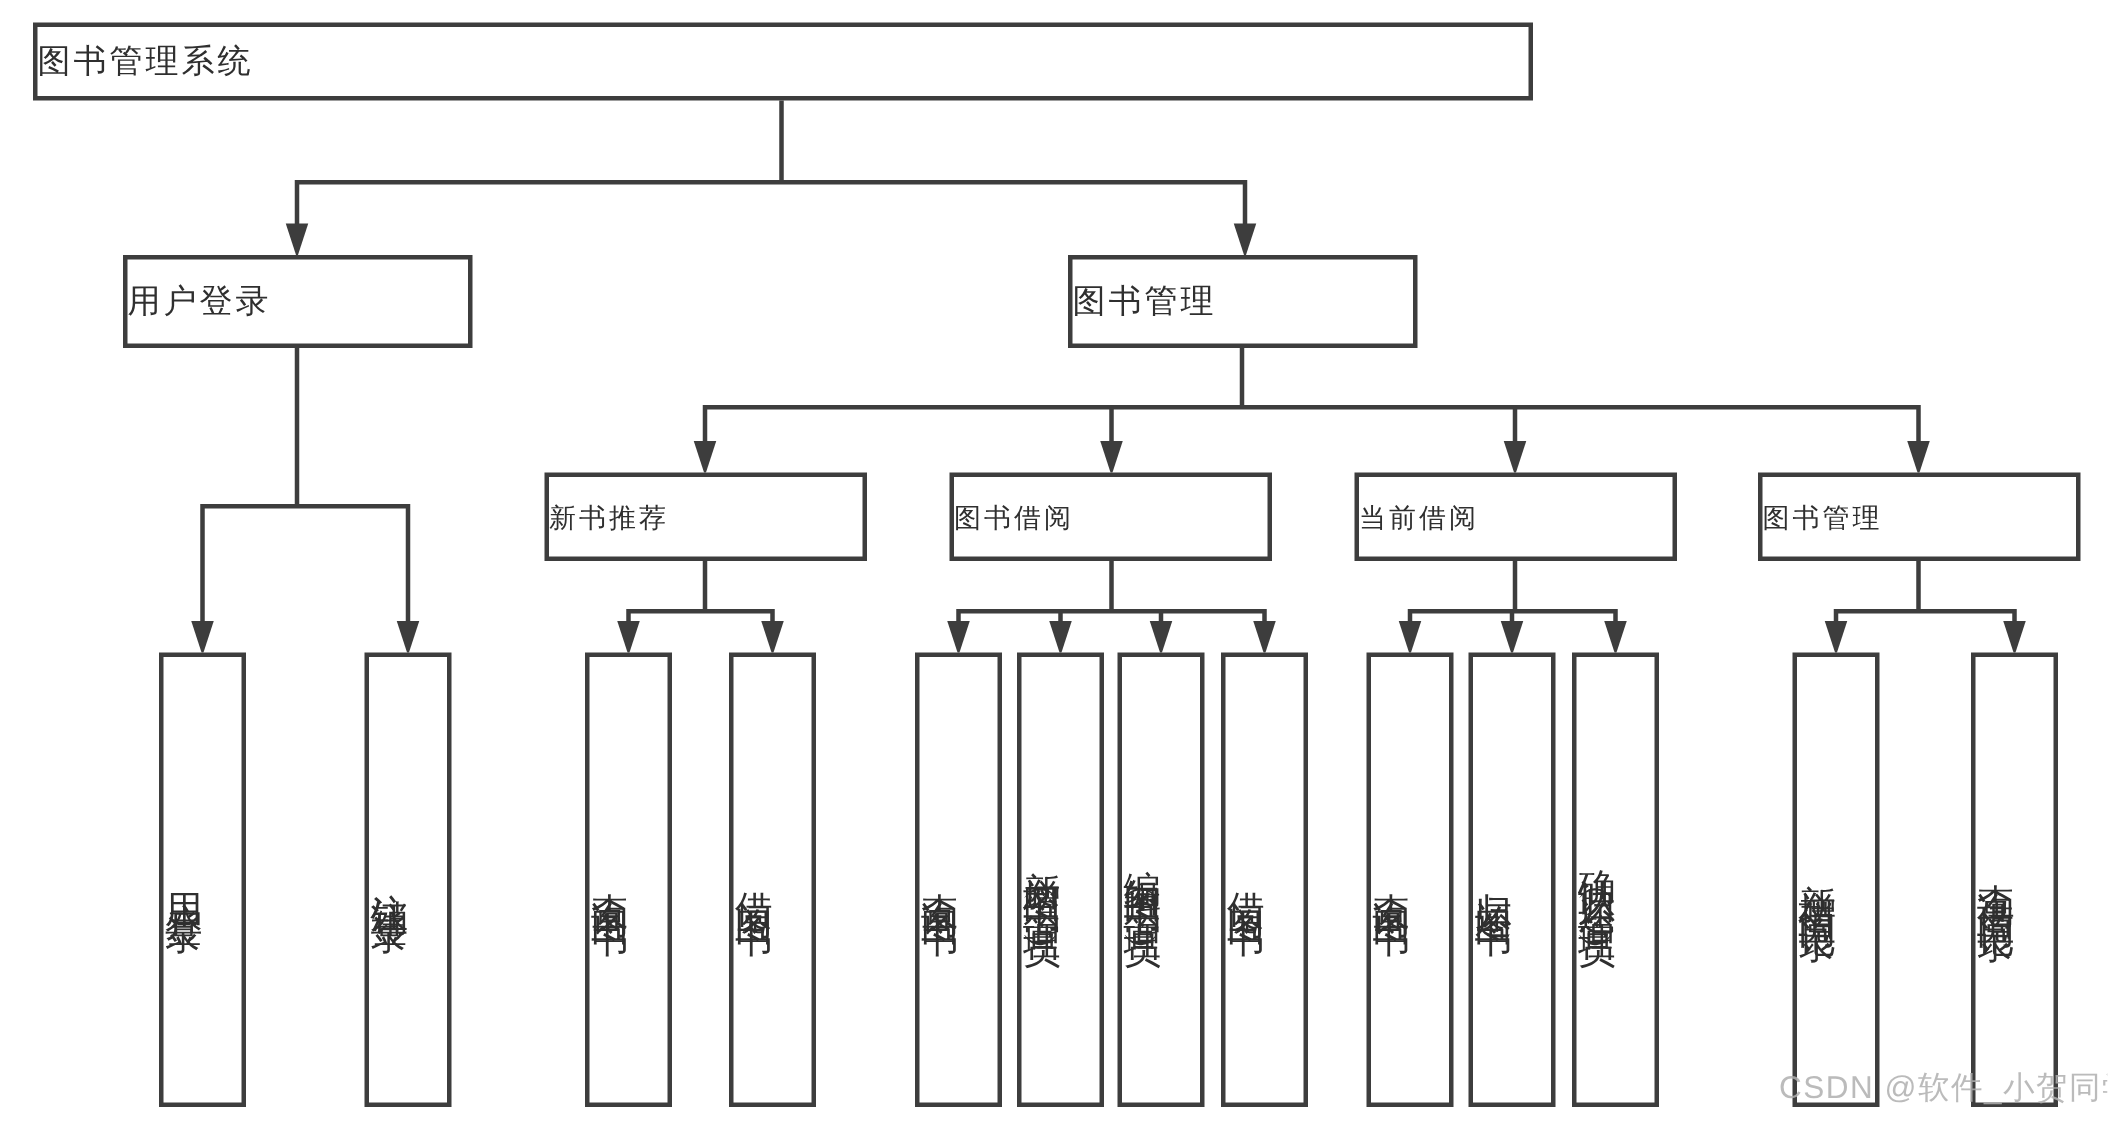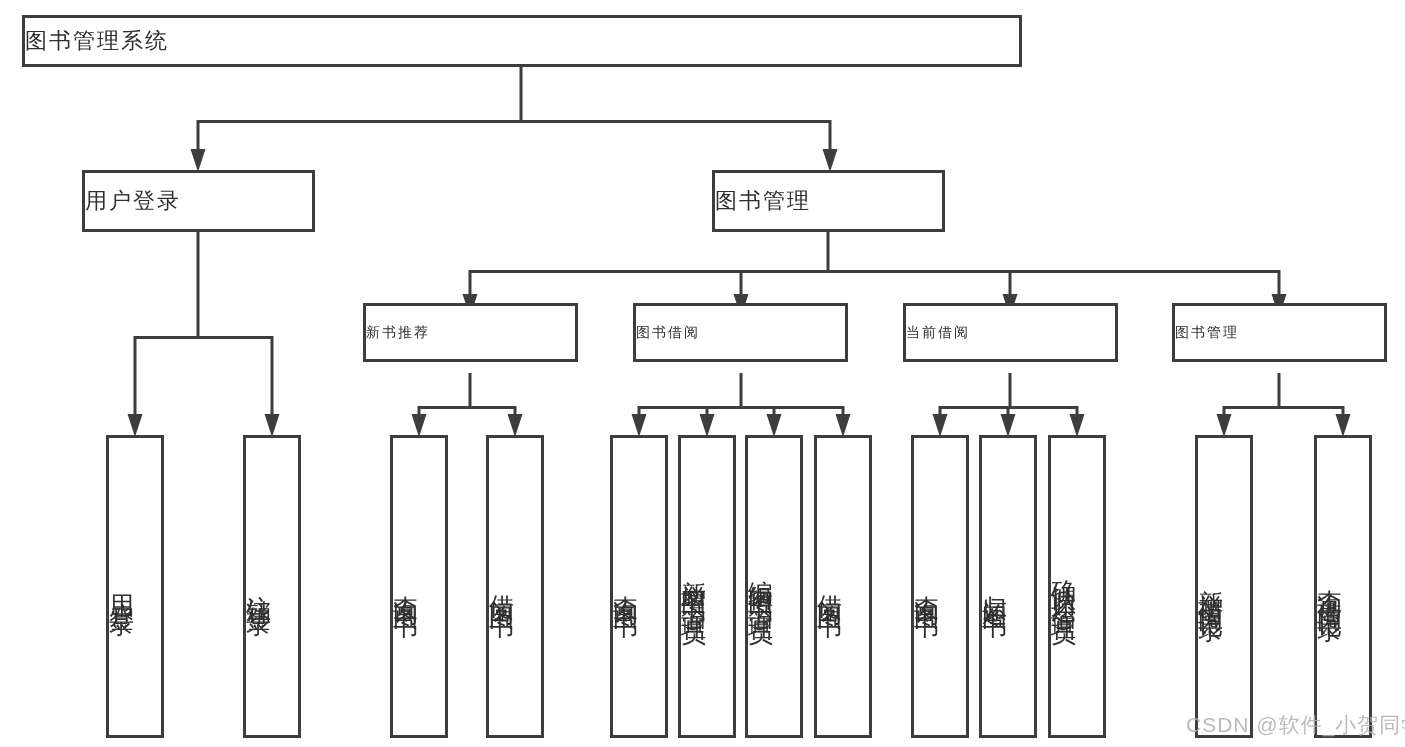--- a/index.html
+++ b/index.html
@@ -19,21 +19,21 @@
     background: #ffffff;
     display: flex;
     align-items: center;
     justify-content: flex-start;
     z-index: 2;
     color: #2f2f2f;
   }
   .node-h { font-size: 22px; letter-spacing: 2px; }
   .node-root { left: 22px; top: 15px; width: 1000px; height: 52px; }
   .node-l2 { top: 170px; width: 233px; height: 62px; }
-  .node-l3 { top: 303px; width: 215px; height: 59px; font-size: 14px; }
+  .node-l3 { top: 315px; width: 215px; height: 59px; font-size: 18px; }
   .leaf { top: 435px; width: 58px; height: 303px; }
   .leaf span {
     writing-mode: vertical-rl;
     text-orientation: mixed;
     font-size: 25px;
     letter-spacing: 6px;
     line-height: 1;
     max-height: 292px;
     color: #2f2f2f;
   }

